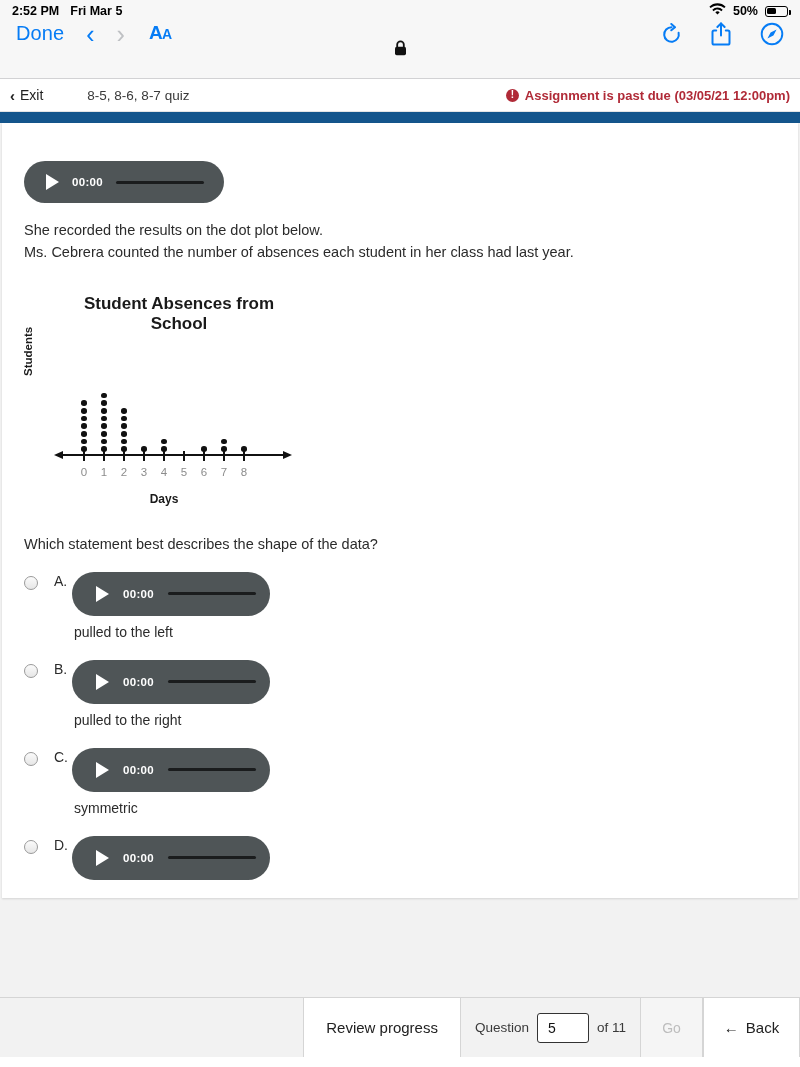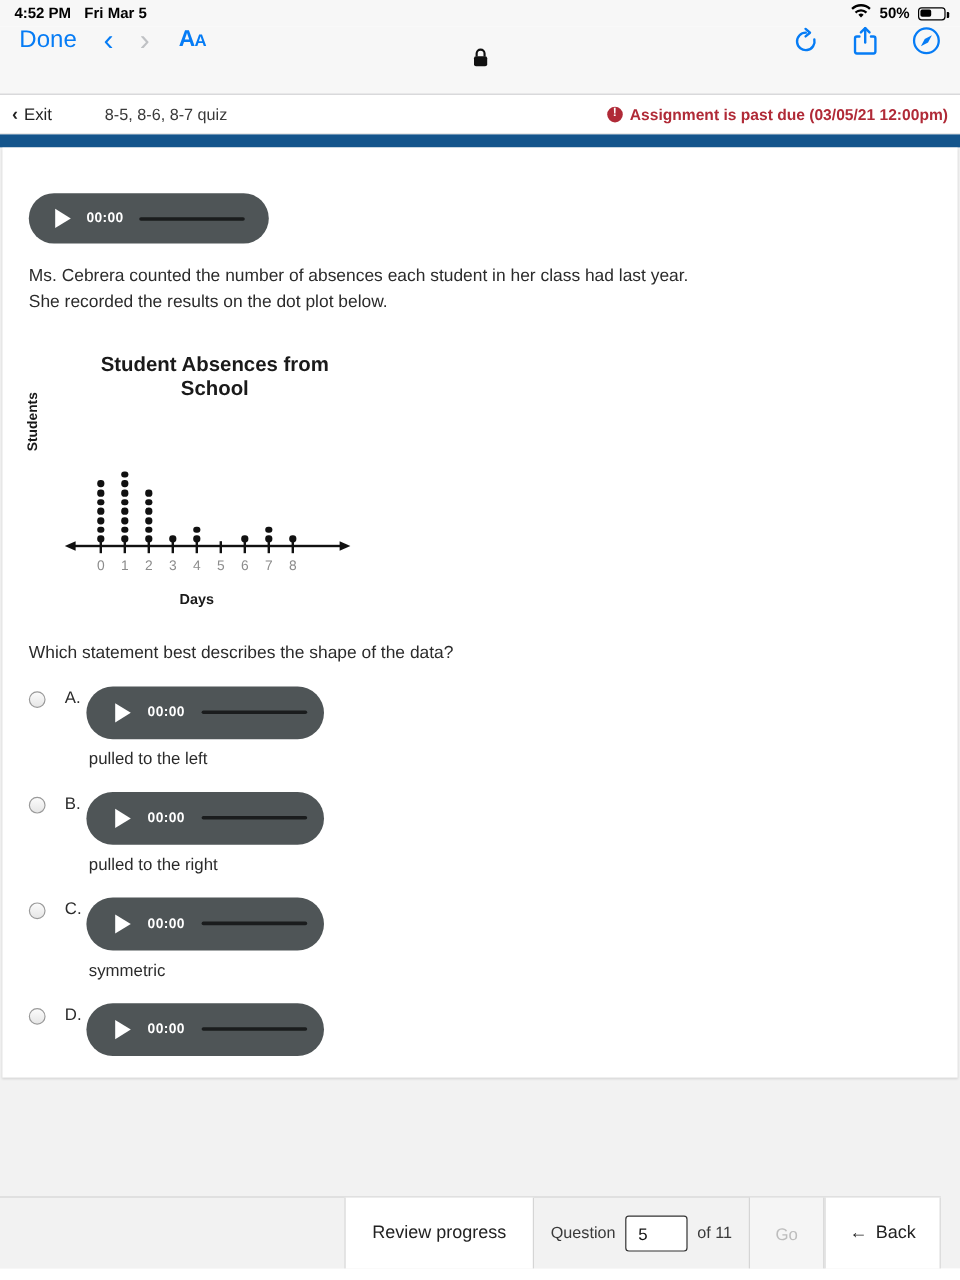--- a/index.html
+++ b/index.html
@@ -155,21 +155,21 @@
   .opt-body { display: flex; flex-direction: column; }
   .opt-audio {
     background: #4f5557; border-radius: 23px;
     display: inline-flex; align-items: center;
     height: 44px; width: 198px; padding: 0 0 0 24px; gap: 14px;
   }
   .opt-text { margin-top: 8px; font-size: 14px; color: #2b2b2b; padding-left: 2px; }
 
   
   .bottom-bar {
-    position: absolute; left: 0; right: 16px; bottom: 0;
+    position: absolute; left: 0; right: 0; bottom: 0;
     height: 60px; background: #f2f2f2;
     border-top: 1px solid #d5d5d5;
     display: flex; align-items: stretch; justify-content: flex-end;
   }
   .tb-btn {
     background: #fff; border-left: 1px solid #d5d5d5; border-right: 1px solid #d5d5d5;
     display: flex; align-items: center; justify-content: center;
     font-size: 15px; color: #222; padding: 0 22px;
   }
   .tb-question {
@@ -187,21 +187,21 @@
     font-size: 14px; color: #bdbdbd; background: #f5f5f5;
     border-right: 1px solid #d5d5d5;
   }
   .tb-nav { width: 97px; gap: 7px; }
 </style>
 </head>
 <body>
 
 <div class="status-bar">
   <div class="status-left">
-    <span>4:52 PM</span>
+    <span>2:52 PM</span>
     <span>Fri Mar 5</span>
   </div>
   <div class="status-right">
     <span class="wifi-icon">
       <svg width="17" height="13" viewBox="0 0 17 13">
           <path d="M8.5 11.6 6.3 9.2a3.2 3.2 0 0 1 4.4 0z" fill="#000"></path>
           <path d="M8.5 6.6c-1.5 0-2.9.6-3.9 1.6l-1.3-1.4a7.3 7.3 0 0 1 10.4 0l-1.3 1.4a5.4 5.4 0 0 0-3.9-1.6z" fill="#000"></path>
           <path d="M8.5 2.4c-2.6 0-5 1-6.8 2.7L.4 3.7A11.4 11.4 0 0 1 16.6 3.7l-1.3 1.4A9.5 9.5 0 0 0 8.5 2.4z" fill="#000"></path>
         </svg>
     </span>
@@ -270,22 +270,22 @@
   <div class="content-card">
 
     
     <div class="audio-pill">
       <span class="play-tri"></span>
       <span class="audio-time">00:00</span>
       <span class="audio-track"></span>
     </div>
 
     <div class="prompt">
+      <div>She recorded the results on the dot plot below.</div>
       <div>Ms. Cebrera counted the number of absences each student in her class had last year.</div>
-      <div>She recorded the results on the dot plot below.</div>
     </div>
 
     
     <div class="plot-wrap">
       <div class="plot-title">Student Absences from School</div>
       <div class="plot-area">
         <span class="y-label">Students</span>
         <div class="columns" id="dot-columns">
             <div class="col">
               <span class="dot" style="background: rgb(17, 17, 17);"></span>

